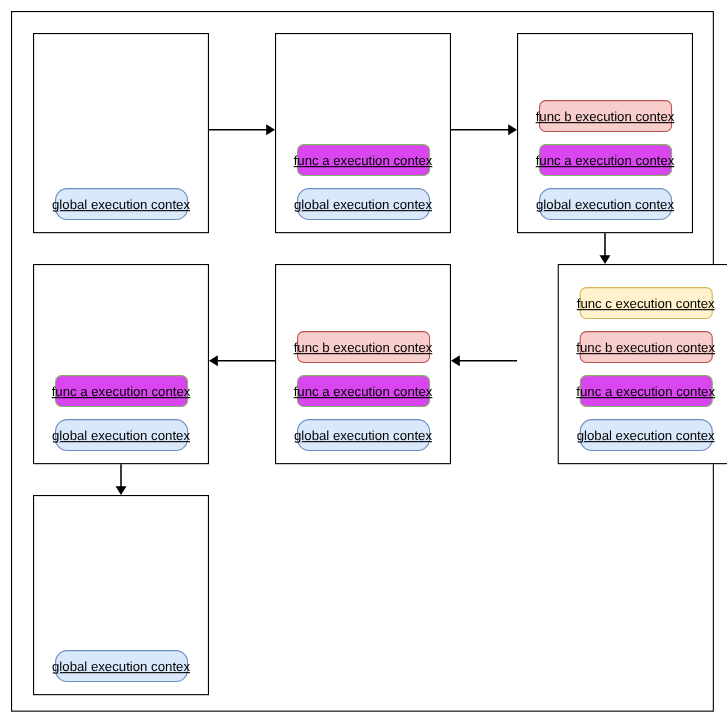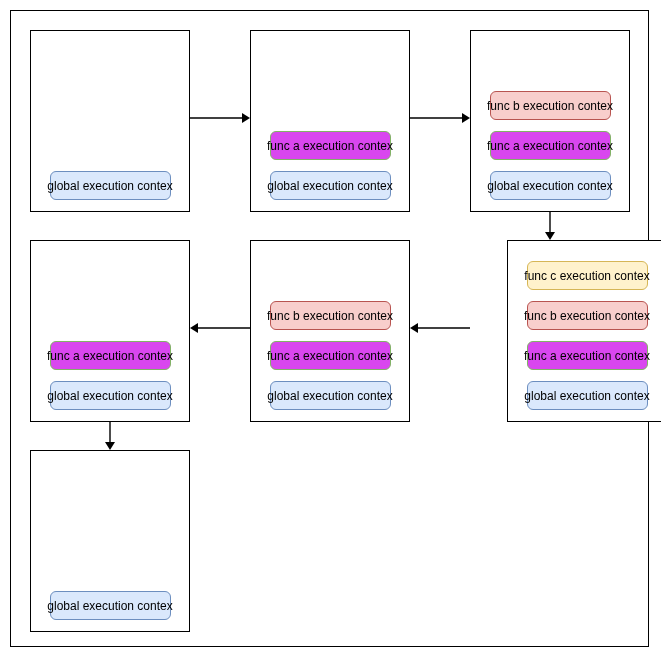--- a/index.html
+++ b/index.html
@@ -45,22 +45,23 @@
     margin-top: 11px;
     border-radius: 6px;
     border: 1px solid #888;
     display: flex;
     align-items: center;
     justify-content: center;
     font-size: 12px;
     line-height: 1;
     color: #000000;
     white-space: nowrap;
+    text-decoration: underline;
   }
-  .pill.blue   { background: #dae8fc; border-color: #6c8ebf; }
+  .pill.blue   { background: #dae8fc; border-color: #6c8ebf; border-radius: 11px; }
   .pill.green  { background: #d946ef; border-color: #82b366; }
   .pill.red    { background: #f8cecc; border-color: #b85450; }
   .pill.yellow { background: #fff2cc; border-color: #d6b656; }
 
   .arrow {
     position: absolute;
   }
   .arrow svg { display: block; overflow: visible; }
 </style>
 </head>

